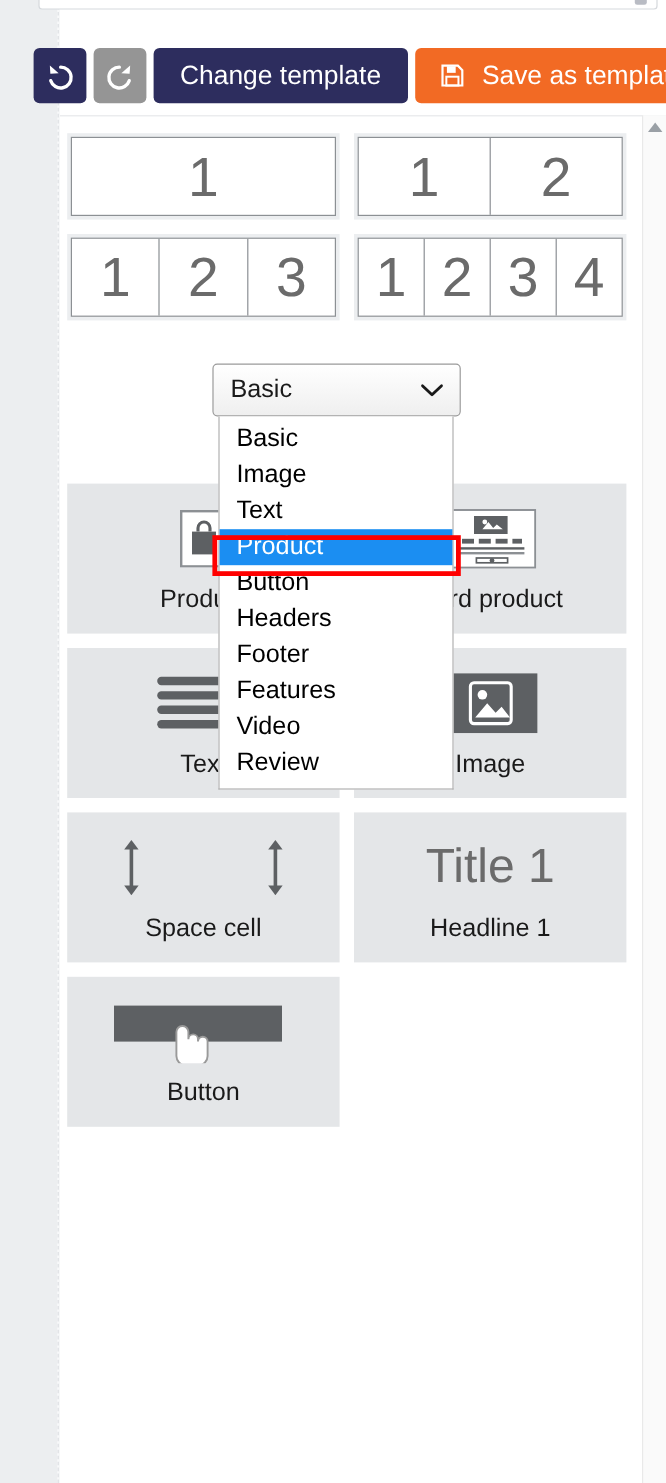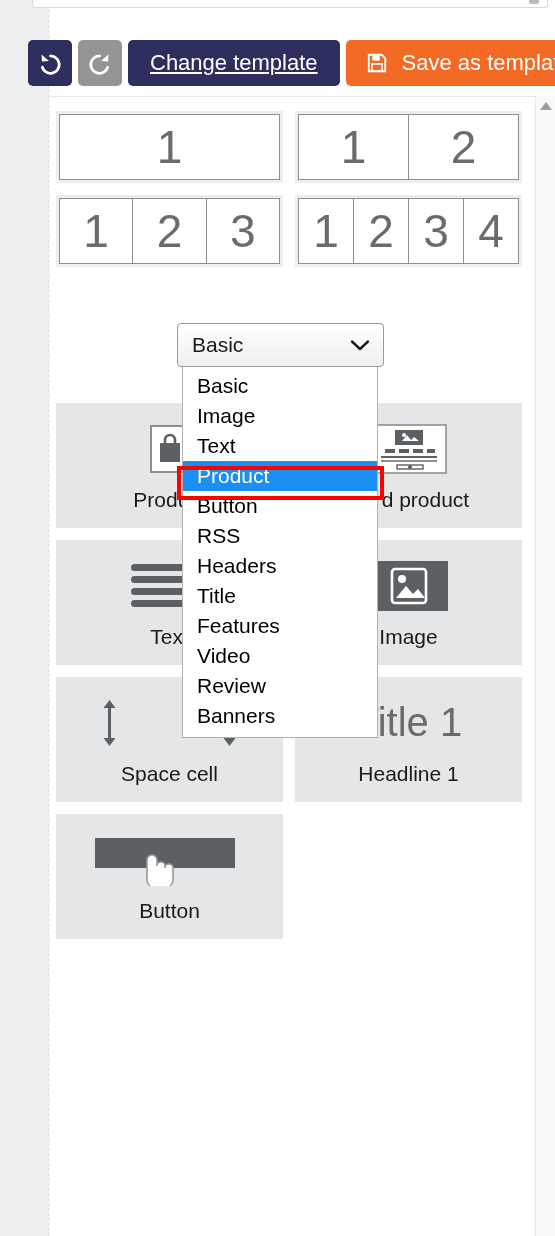--- a/index.html
+++ b/index.html
@@ -42,21 +42,21 @@
     cursor: pointer; border: none;
   }
   .tb-undo { background: #2d2d5e; }
   .tb-redo { background: #959595; }
   .tb-main {
     border-radius: 5px; padding: 0 22px;
     display: flex; align-items: center; justify-content: center;
     color: #ffffff; font-size: 22px; white-space: nowrap; cursor: pointer;
     border: none;
   }
-  .tb-change { background: #2d2d5e; text-decoration: underline; }
+  .tb-change { background: #2d2d5e; }
   .tb-save {
     background: #f26a24; display: flex; align-items: center; gap: 14px;
     padding: 0 20px; border-radius: 5px; color: #fff; font-size: 22px;
     white-space: nowrap; cursor: pointer;
   }
   .floppy { width: 22px; height: 22px; flex: none; }
 
   
   .panel {
     position: absolute; left: 50px; top: 96px; width: 505px; height: 1140px;
@@ -79,21 +79,21 @@
     border: 1px solid #8c9094;
   }
   .tpl-part {
     flex: 1; display: flex; align-items: center; justify-content: center;
     font-size: 46px; color: #6b6b6b; border-right: 1px solid #8c9094;
     line-height: 1; font-family: "Liberation Sans", sans-serif;
   }
   .tpl-part:last-child { border-right: none; }
 
   
-  .cat-wrap { position: absolute; left: 127px; top: 226px; width: 207px; z-index: 40; }
+  .cat-wrap { position: absolute; left: 127px; top: 206px; width: 207px; z-index: 40; }
   .cat-select {
     width: 207px; height: 44px;
     background: linear-gradient(#ffffff, #efefef);
     border: 1px solid #9a9a9a; border-radius: 4px;
     display: flex; align-items: center; justify-content: space-between;
     padding: 0 14px; font-size: 21px; color: #1a1a1a; cursor: pointer;
   }
   .chev { width: 18px; height: 11px; flex: none; }
   .cat-list {
     width: 196px; margin-left: 5px; background: #ffffff;
@@ -345,27 +345,25 @@
           <path d="M1 1.5 L9 9 L17 1.5" fill="none" stroke="#1a1a1a" stroke-width="2.4" stroke-linecap="round" stroke-linejoin="round"></path>
         </svg>
       </div>
 
       <div class="cat-list">
         <div class="cat-opt">Basic</div>
         <div class="cat-opt">Image</div>
         <div class="cat-opt">Text</div>
         <div class="cat-opt selected">Product</div>
         <div class="cat-opt">Button</div>
-        <div class="cat-opt">RSS</div>
         <div class="cat-opt">Headers</div>
-        <div class="cat-opt">Title</div>
+        <div class="cat-opt">Footer</div>
         <div class="cat-opt">Features</div>
         <div class="cat-opt">Video</div>
         <div class="cat-opt">Review</div>
-        <div class="cat-opt">Banners</div>
       </div>
 
       <div class="cat-highlight" style="top:143px;"></div>
     </div>
 
   </div>
 
   <div class="scroll-track">
     <div class="scroll-up"></div>
   </div>

